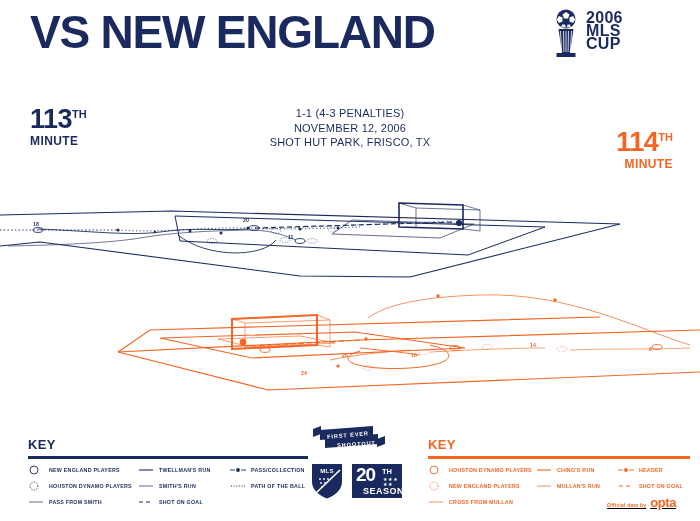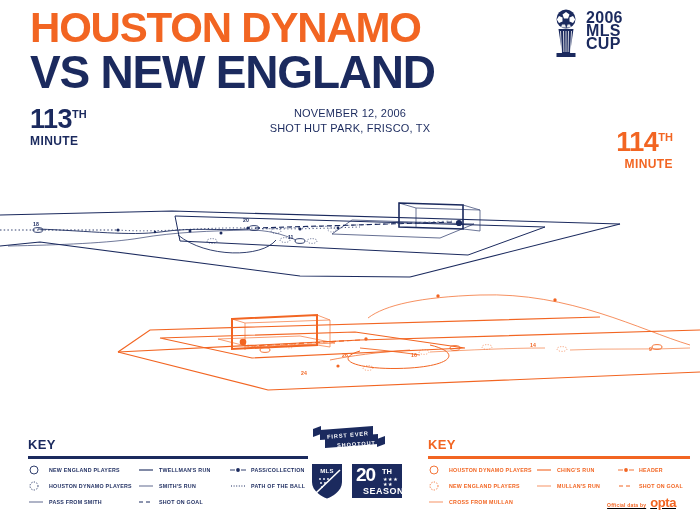--- a/index.html
+++ b/index.html
@@ -89,21 +89,20 @@
   .opta-word{font-size:13px;color:#F26522;font-weight:bold;letter-spacing:-0.4px;}
 
   .pnum{position:absolute;font-size:5.2px;font-weight:bold;}
 </style>
 </head>
 <body>
 
 <div class="root">
 
   <div class="title-wrap">
-    <div class="title-line1">HOUSTON DYNAMO</div>
     <div class="title-line2">VS NEW ENGLAND</div>
   </div>
 
   <div class="cuplogo">
     <svg width="36" height="50" viewBox="0 0 36 50">
       <circle cx="18" cy="11" r="9.5" fill="#1B2A5E"></circle>
       <path d="M18 4 L21.5 6.5 L20 10.5 L16 10.5 L14.5 6.5 Z" fill="#ffffff"></path>
       <path d="M11 8 L8.8 11.5 L11 15 L14.5 13.5 L14.5 9.5 Z" fill="#ffffff"></path>
       <path d="M25 8 L27.2 11.5 L25 15 L21.5 13.5 L21.5 9.5 Z" fill="#ffffff"></path>
       <path d="M14 16.5 L13 19.5 L18 19.5 L17 16.5 Z" fill="#ffffff" opacity="0.9"></path>
@@ -131,20 +130,21 @@
   </div>
 
   <div class="minute-right">
     <div class="minute-num orange">
       <span>114</span><span class="minute-sup">TH</span>
     </div>
     <div class="minute-word orange">MINUTE</div>
   </div>
 
   <div class="matchinfo">
+    <div>1-1 (4-3 PENALTIES)</div>
     <div>NOVEMBER 12, 2006</div>
     <div>SHOT HUT PARK, FRISCO, TX</div>
   </div>
 
   <svg class="pitch" viewBox="0 0 700 521">
 
     <g stroke="#1B2A5E" fill="none">
 
       <path d="M0 215 L172 211 L620 224" stroke-width="1.1"></path>
 

